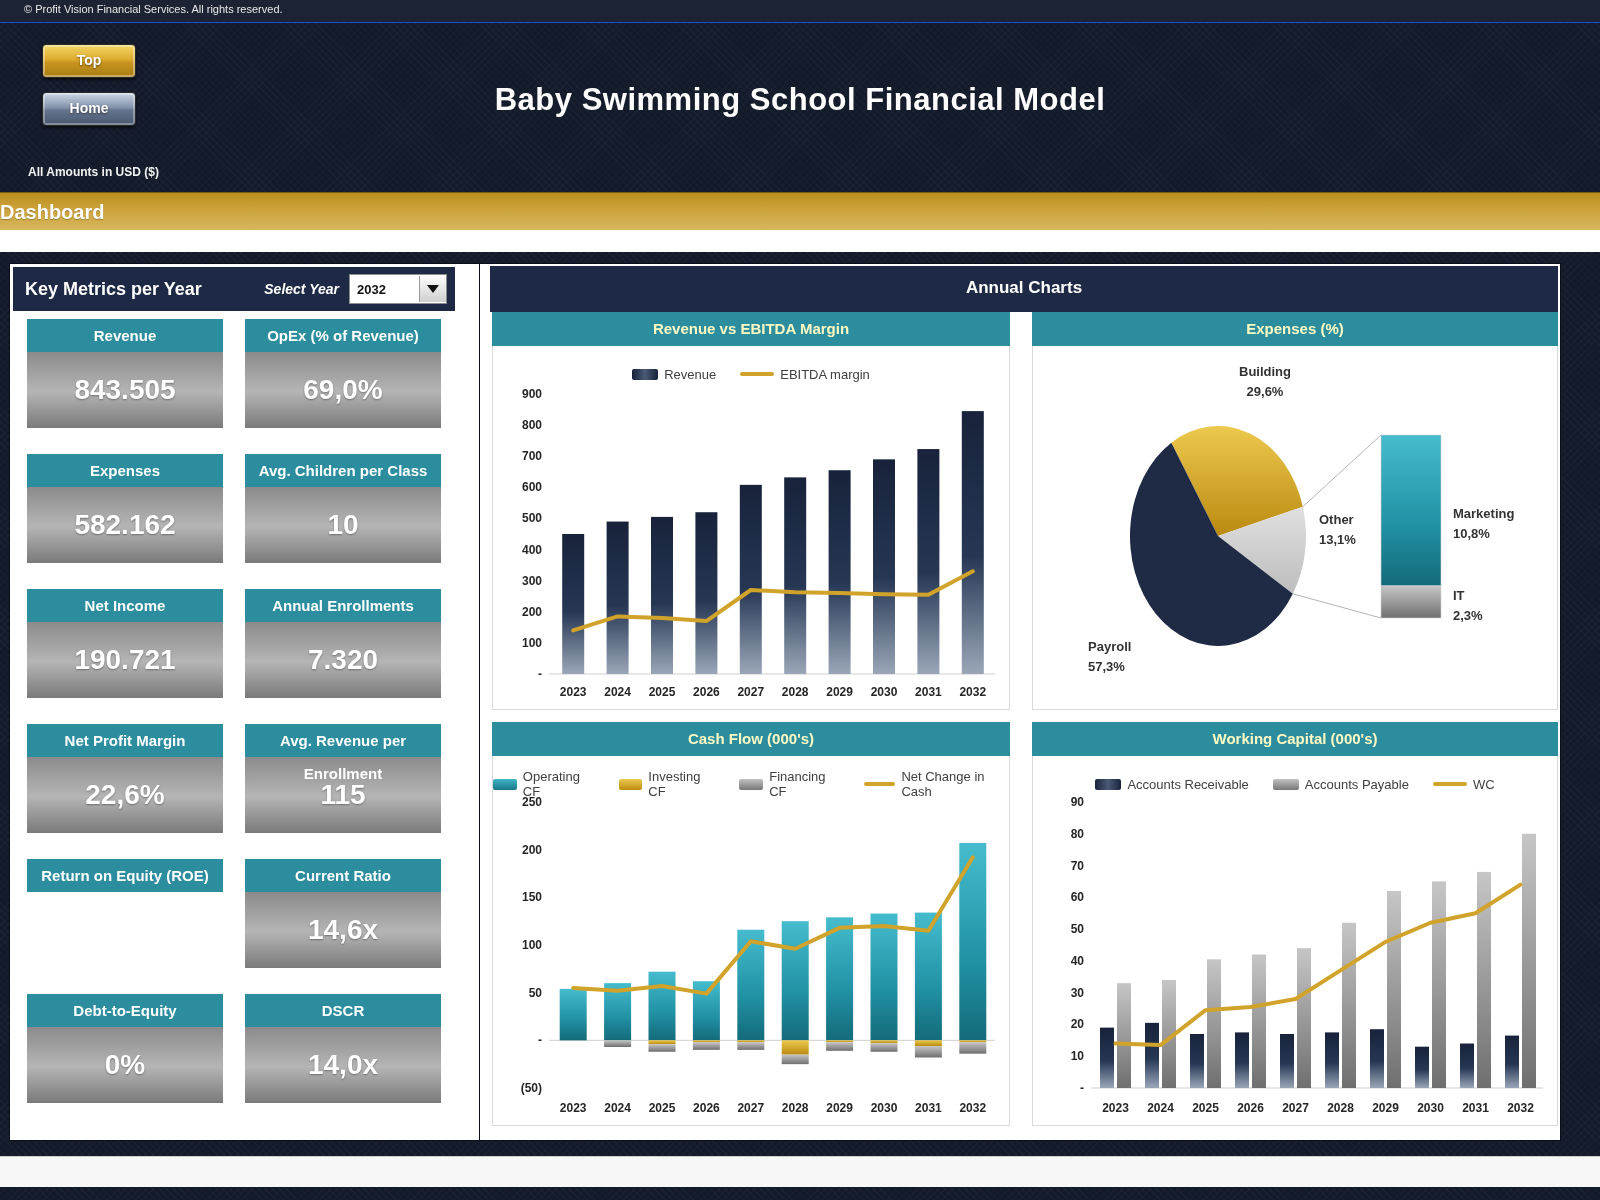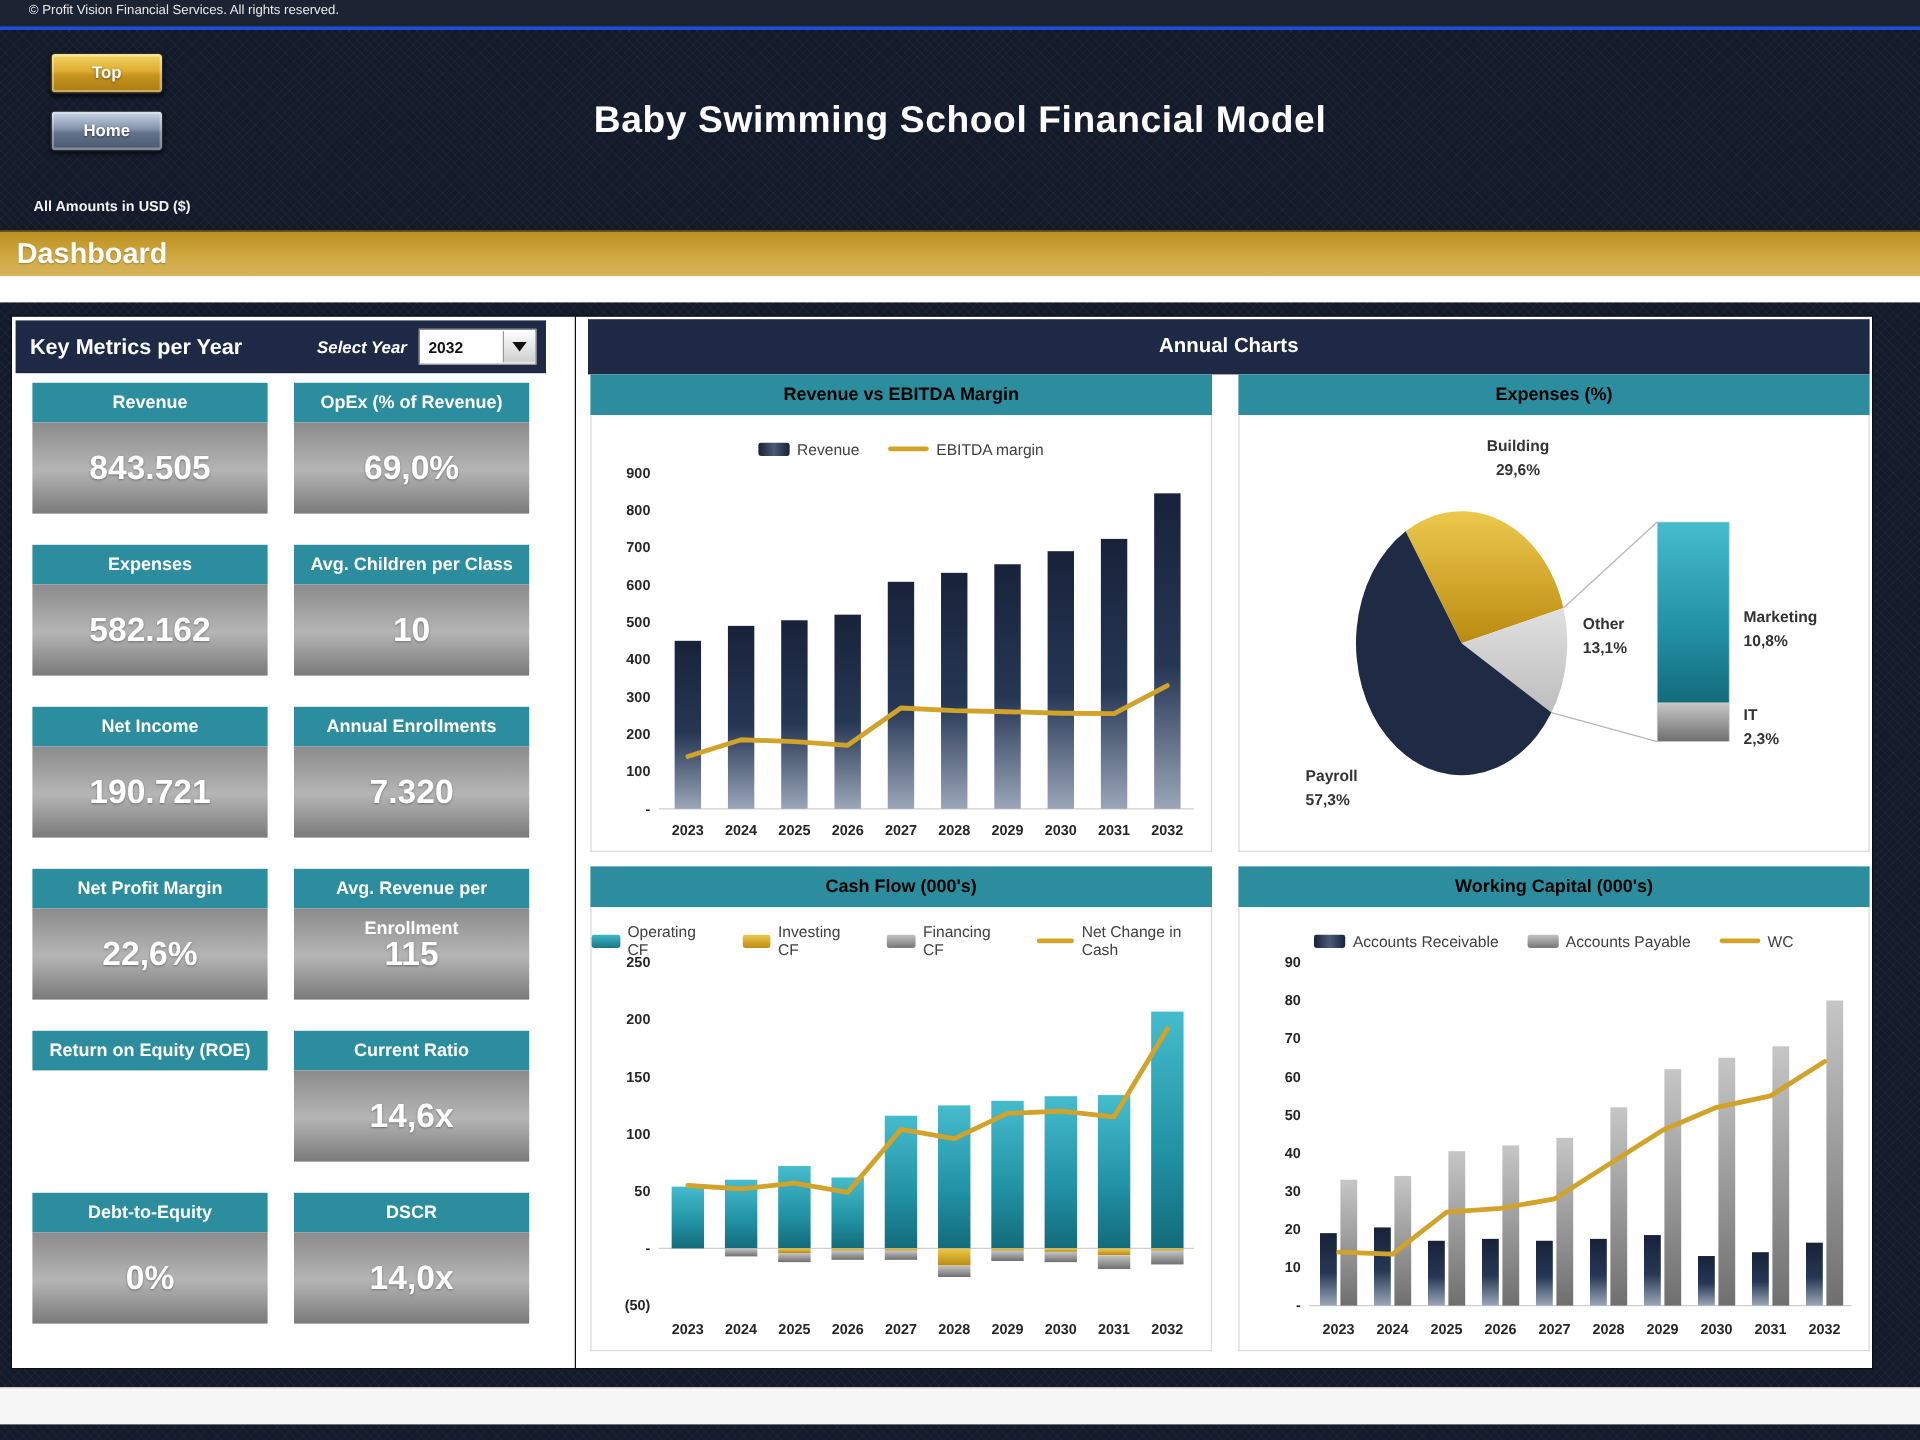--- a/index.html
+++ b/index.html
@@ -7,36 +7,36 @@
     width:1600px;height:1200px;position:relative;overflow:hidden;
     font-family:"Liberation Sans",sans-serif;
     background:
       repeating-linear-gradient(45deg, rgba(255,255,255,0.028) 0 1px, transparent 1px 5px),
       repeating-linear-gradient(-45deg, rgba(255,255,255,0.022) 0 1px, transparent 1px 5px),
       #131a29;
     color:#fff;
   }
   .abs{position:absolute;}
   
-  .top-strip{left:0;top:0;width:1600px;height:22px;background:#1c2433;border-bottom:3px solid #1d4ed8;}
+  .top-strip{left:0;top:0;width:1600px;height:22px;background:#1c2433;border-bottom:1px solid #1d4ed8;}
   .copyright{left:24px;top:3px;font-size:11px;color:#e8e8e8;}
   
   .nav-btn{left:18px;width:92px;height:32px;border-radius:4px;border:1px solid #2a2a2a;
     font-weight:bold;font-size:14px;color:#fff;text-align:center;line-height:30px;cursor:pointer;
     text-shadow:0 1px 2px rgba(0,0,0,.5);margin-left:24px;}
   .btn-top{top:44px;background:linear-gradient(180deg,#f3d768 0%,#ddab2e 45%,#c8941f 55%,#a87c12 100%);
     box-shadow:inset 0 0 0 2px rgba(255,255,255,.35), 0 2px 3px rgba(0,0,0,.6);}
   .btn-home{top:92px;background:linear-gradient(180deg,#ccd7e6 0%,#8493ab 45%,#63738c 55%,#48586f 100%);
     box-shadow:inset 0 0 0 2px rgba(255,255,255,.3), 0 2px 3px rgba(0,0,0,.6);}
   .main-title{left:0;top:82px;width:1600px;text-align:center;font-size:31px;font-weight:700;color:#fdfdfd;letter-spacing:.5px;}
   .amounts-note{left:28px;top:165px;font-size:12px;font-weight:bold;color:#f2f2f2;}
   .banner{left:0;top:192px;width:1600px;height:38px;
     background:linear-gradient(180deg,#bb8f1f 0%,#cda43c 45%,#d7b65e 100%);
     border-top:1px solid #7a5f10;}
-  .banner-text{margin-left:14px;line-height:38px;font-size:24px;font-weight:bold;color:#fff;text-shadow:0 1px 1px rgba(0,0,0,.25);}
+  .banner-text{margin-left:0;line-height:38px;font-size:20px;font-weight:bold;color:#fff;text-shadow:0 1px 1px rgba(0,0,0,.25);}
   .white-strip-top{left:0;top:230px;width:1600px;height:22px;background:#fff;}
   .bottom-strip{left:0;top:1156px;width:1600px;height:30px;background:#f7f7f7;border-top:1px solid #cfcfcf;}
   
   .panel{background:#fff;box-shadow:0 0 0 1px #0a0e18;}
   .left-panel{left:10px;top:264px;width:480px;height:876px;}
   .right-panel{left:480px;top:264px;width:1080px;height:876px;}
   .panel-header{background:#1e2a45;color:#fff;}
   .lp-header{left:3px;top:3px;width:442px;height:44px;display:flex;align-items:center;}
   .lp-title{font-size:18px;font-weight:bold;margin-left:12px;flex:0 0 auto;}
   .lp-spacer{flex:1;}
@@ -48,21 +48,21 @@
     border-left:1px solid #9a9a9a;display:flex;align-items:center;justify-content:center;}
   .dropdown-arrow{width:0;height:0;border-left:6px solid transparent;border-right:6px solid transparent;border-top:8px solid #111;}
   .cards{left:3px;top:47px;width:442px;padding:8px 14px 0 14px;box-sizing:border-box;
     display:grid;grid-template-columns:1fr 1fr;column-gap:22px;row-gap:26px;}
   .card-h{height:33px;line-height:33px;background:#2b8d9d;color:#fff;text-align:center;font-size:15px;font-weight:bold;}
   .card-v{height:76px;background:linear-gradient(180deg,#8b8b8b 0%,#b5b5b5 52%,#7a7a7a 100%);
     color:#fff;text-align:center;font-size:28px;font-weight:bold;line-height:76px;text-shadow:0 1px 2px rgba(0,0,0,.35);}
   .rp-header{left:10px;top:2px;width:1068px;height:46px;text-align:center;line-height:44px;font-size:17px;font-weight:bold;}
   
   .chart{position:absolute;}
-  .chart-title{height:34px;line-height:34px;background:#2b8d9d;color:#000000;text-align:center;font-size:15px;font-weight:bold;}
+  .chart-title{height:34px;line-height:34px;background:#2b8d9d;color:#fef9c3;text-align:center;font-size:15px;font-weight:bold;}
   .chart-body{position:relative;background:#fff;border:1px solid #d9d9d9;border-top:none;box-sizing:border-box;}
   .c1{left:12px;top:48px;width:518px;height:398px;}
   .c2{left:552px;top:48px;width:526px;height:398px;}
   .c3{left:12px;top:458px;width:518px;height:404px;}
   .c4{left:552px;top:458px;width:526px;height:404px;}
   .c1 .chart-body,.c2 .chart-body{height:364px;}
   .c3 .chart-body,.c4 .chart-body{height:370px;}
   .legend{display:flex;justify-content:center;align-items:center;gap:24px;padding-top:16px;height:24px;}
   .lg-item{display:flex;align-items:center;gap:6px;font-size:13px;color:#404040;}
   .sw-bar{width:26px;height:11px;border-radius:2px;}

